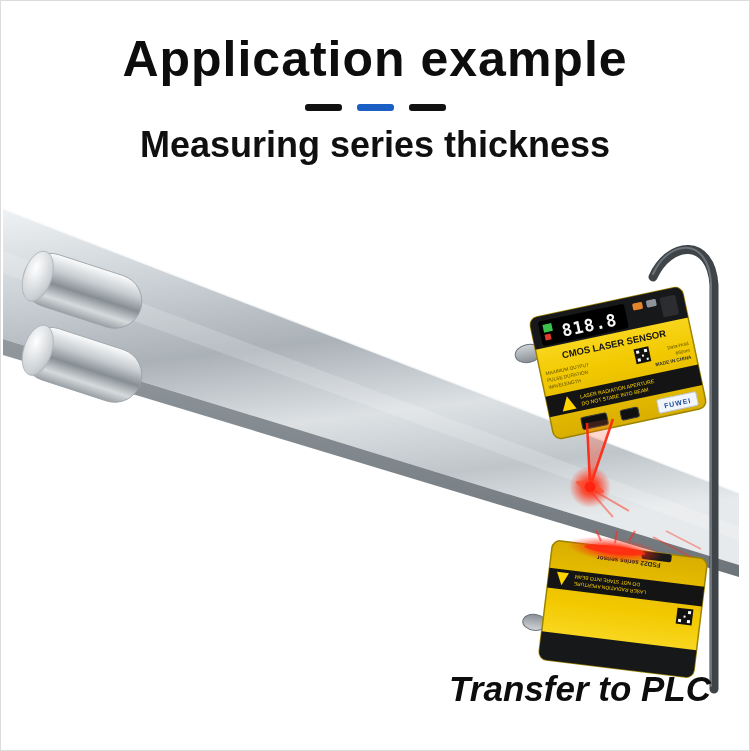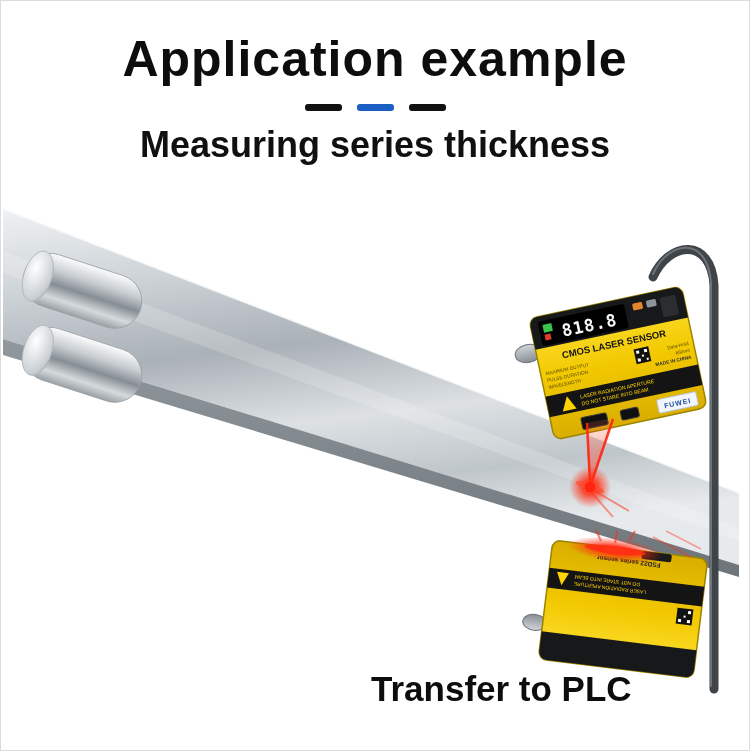--- a/index.html
+++ b/index.html
@@ -16,22 +16,22 @@
     position:absolute;top:103px;left:0;right:0;
     display:flex;justify-content:center;align-items:center;gap:15px;
   }
   .dash{width:37px;height:7px;border-radius:3px;background:#111;}
   .dash.blue{background:#1b5ec4;}
   .subtitle{
     position:absolute;top:122px;left:0;right:0;text-align:center;
     font-size:36px;font-weight:bold;color:#101010;line-height:1.2;
   }
   .caption{
-    position:absolute;top:668px;left:370px;width:340px;text-align:left;
-    font-size:35px;font-weight:bold;color:#0d0d0d;z-index:5;
+    position:absolute;top:668px;left:370px;width:340px;text-align:right;
+    font-size:35px;font-weight:bold;color:#0d0d0d;z-index:5;font-style:italic;
   }
   svg.scene{position:absolute;top:180px;left:0;}
   text{user-select:none;}
 </style>
 </head>
 <body>
 
 <div class="page">
 
   <div class="title">Application example</div>

